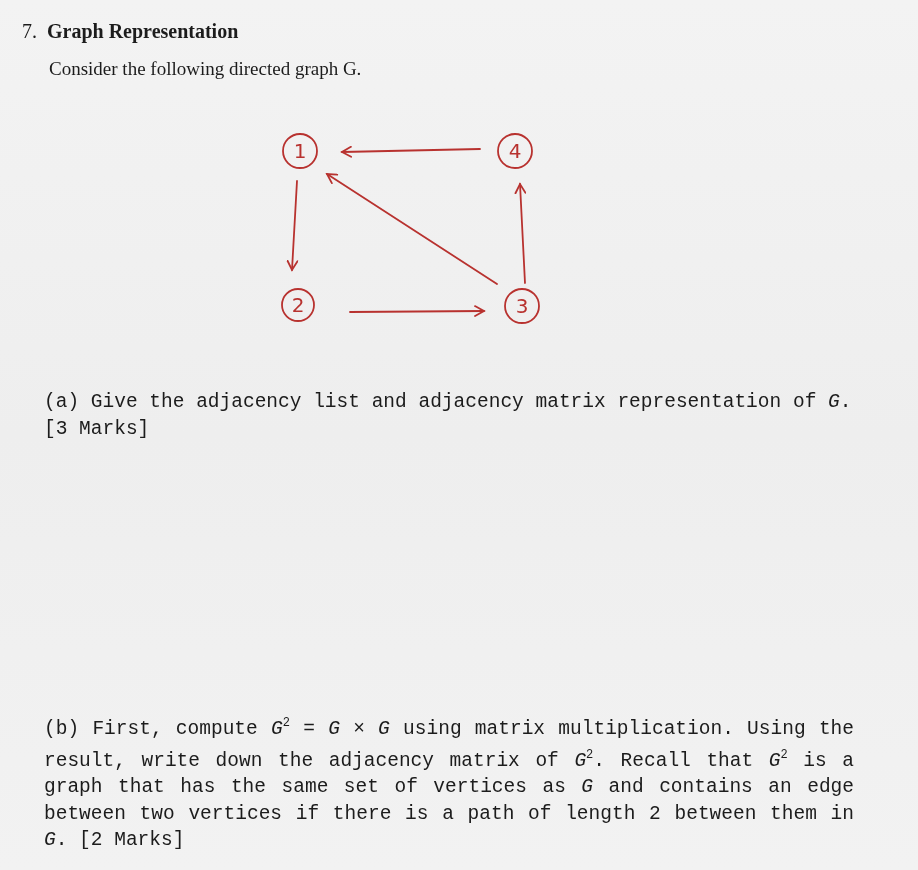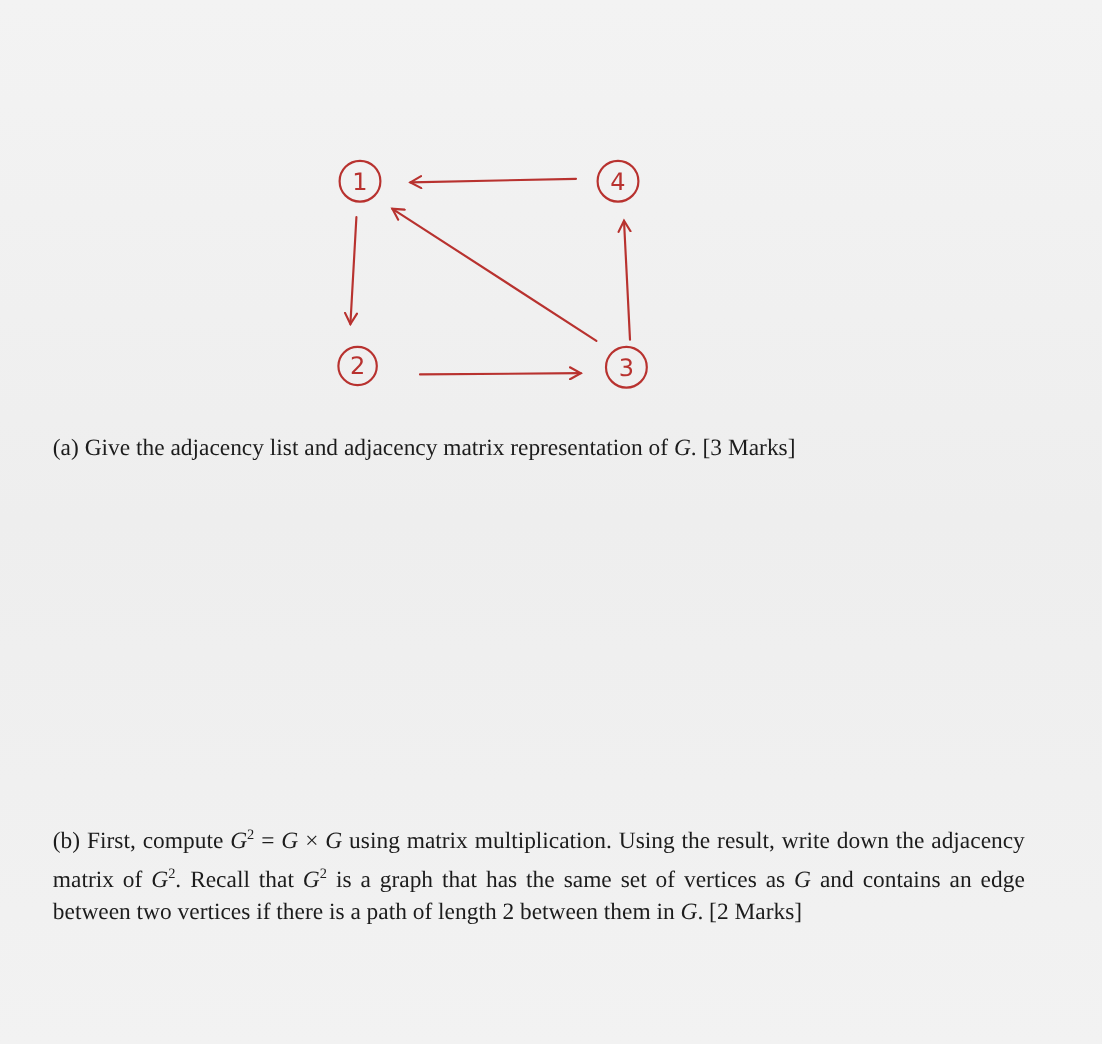--- a/index.html
+++ b/index.html
@@ -20,36 +20,41 @@
     .title .num { font-weight: normal; margin-right: 10px; }
     .intro {
       position: absolute; left: 49px; top: 58px;
       font-size: 19px;
       font-family: "Liberation Serif", "DejaVu Serif", serif;
     }
     .graph { position: absolute; left: 0; top: 0; width: 918px; height: 360px; pointer-events: none; }
     .qa, .qb {
       position: absolute; left: 44px;
       font-size: 19.5px; line-height: 26.5px;
-      font-family: Liberation Serif, serif;
+      font-family: Liberation Mono, monospace;
+      margin-top: 28px;
     }
     .qa { top: 361px; width: 820px; }
     .qb { top: 682px; width: 810px; text-align: justify; }
     i.var { font-style: italic; }
     sup { font-size: 12px; }
     .answer-space { position: absolute; left: 44px; width: 820px; }
     .answer-a { top: 400px; height: 300px; }
     .answer-b { top: 830px; height: 35px; }
   </style>
 </head>
 <body>
 
 <div class="page">
 
+  <div class="title">
+    <span class="num">7.</span><span>Graph Representation</span>
+  </div>
 
+  <div class="intro">Consider the following directed graph G.</div>
 
   <svg class="graph" viewBox="0 0 918 360" xmlns="http://www.w3.org/2000/svg">
     <defs>
       <marker id="ah" viewBox="0 0 12 12" refX="10" refY="6" markerWidth="12" markerHeight="12" orient="auto-start-reverse" markerUnits="userSpaceOnUse">
         <path d="M1,1 L10,6 L1,11" fill="none" stroke="#b8322f" stroke-width="1.8" stroke-linecap="round"></path>
       </marker>
     </defs>
     <g stroke="#b8322f" stroke-width="1.8" fill="none" stroke-linecap="round">
 
       <line x1="480" y1="149" x2="342" y2="152" marker-end="url(#ah)"></line>

